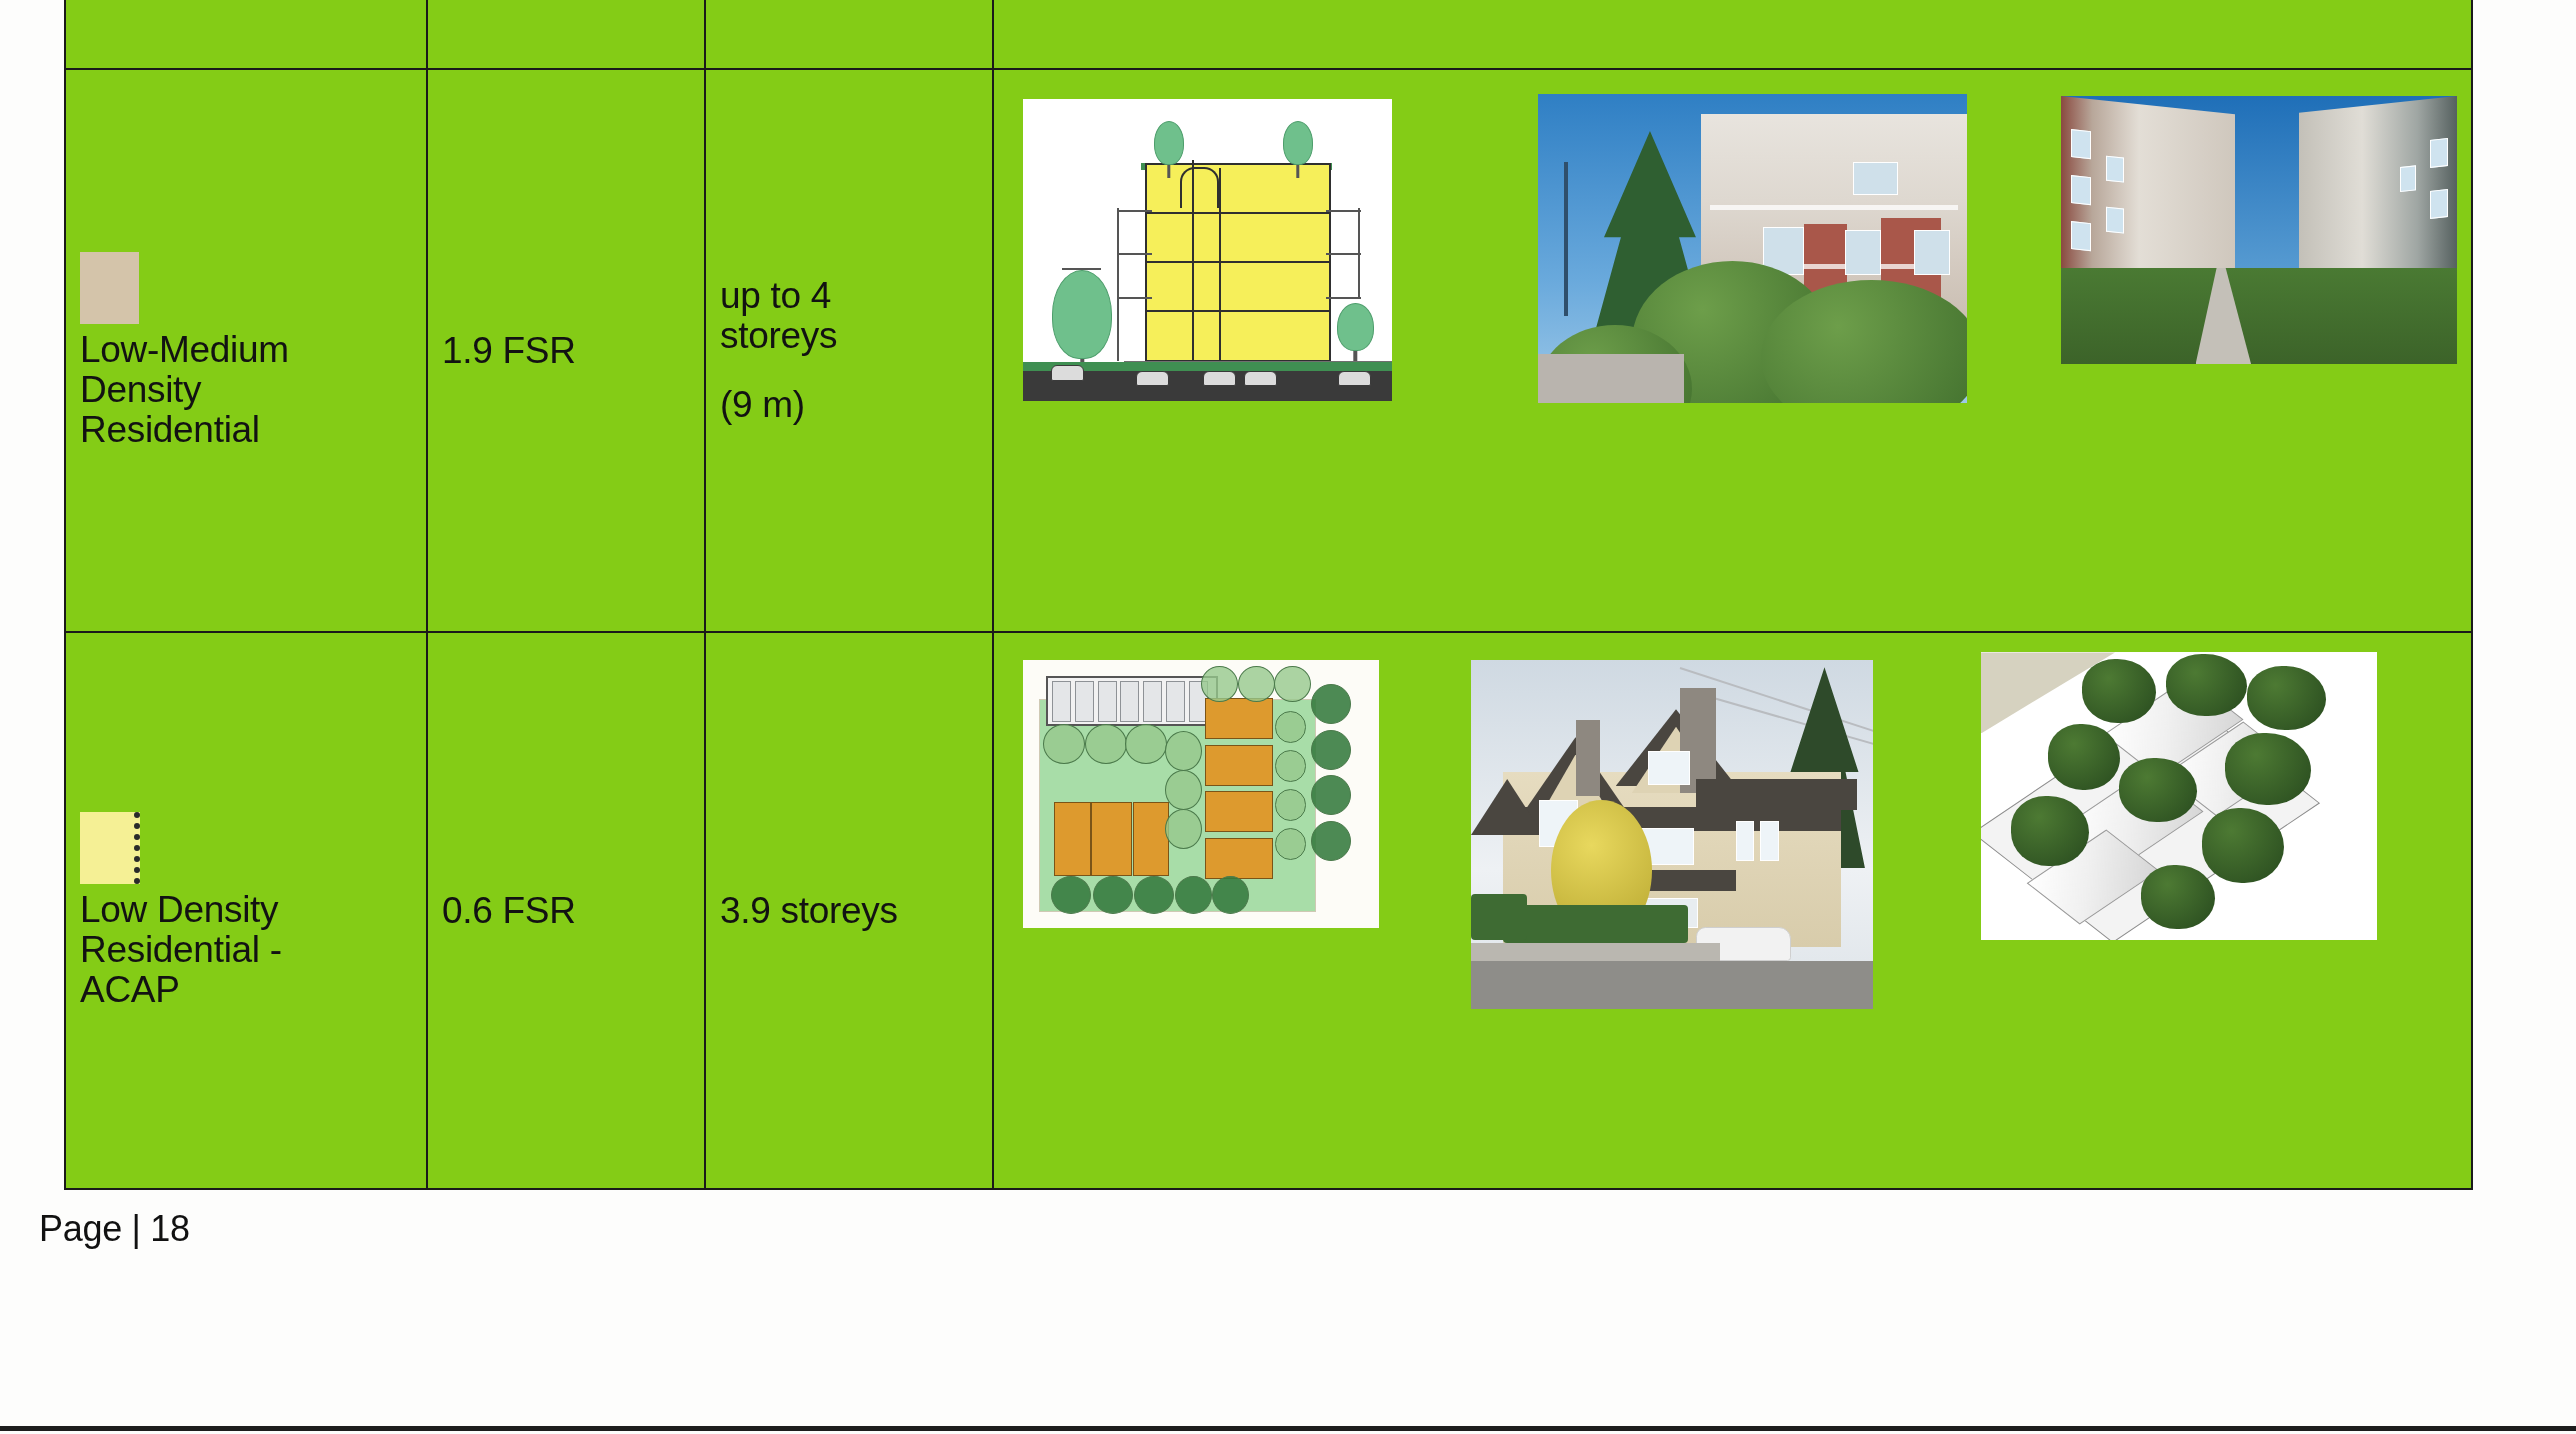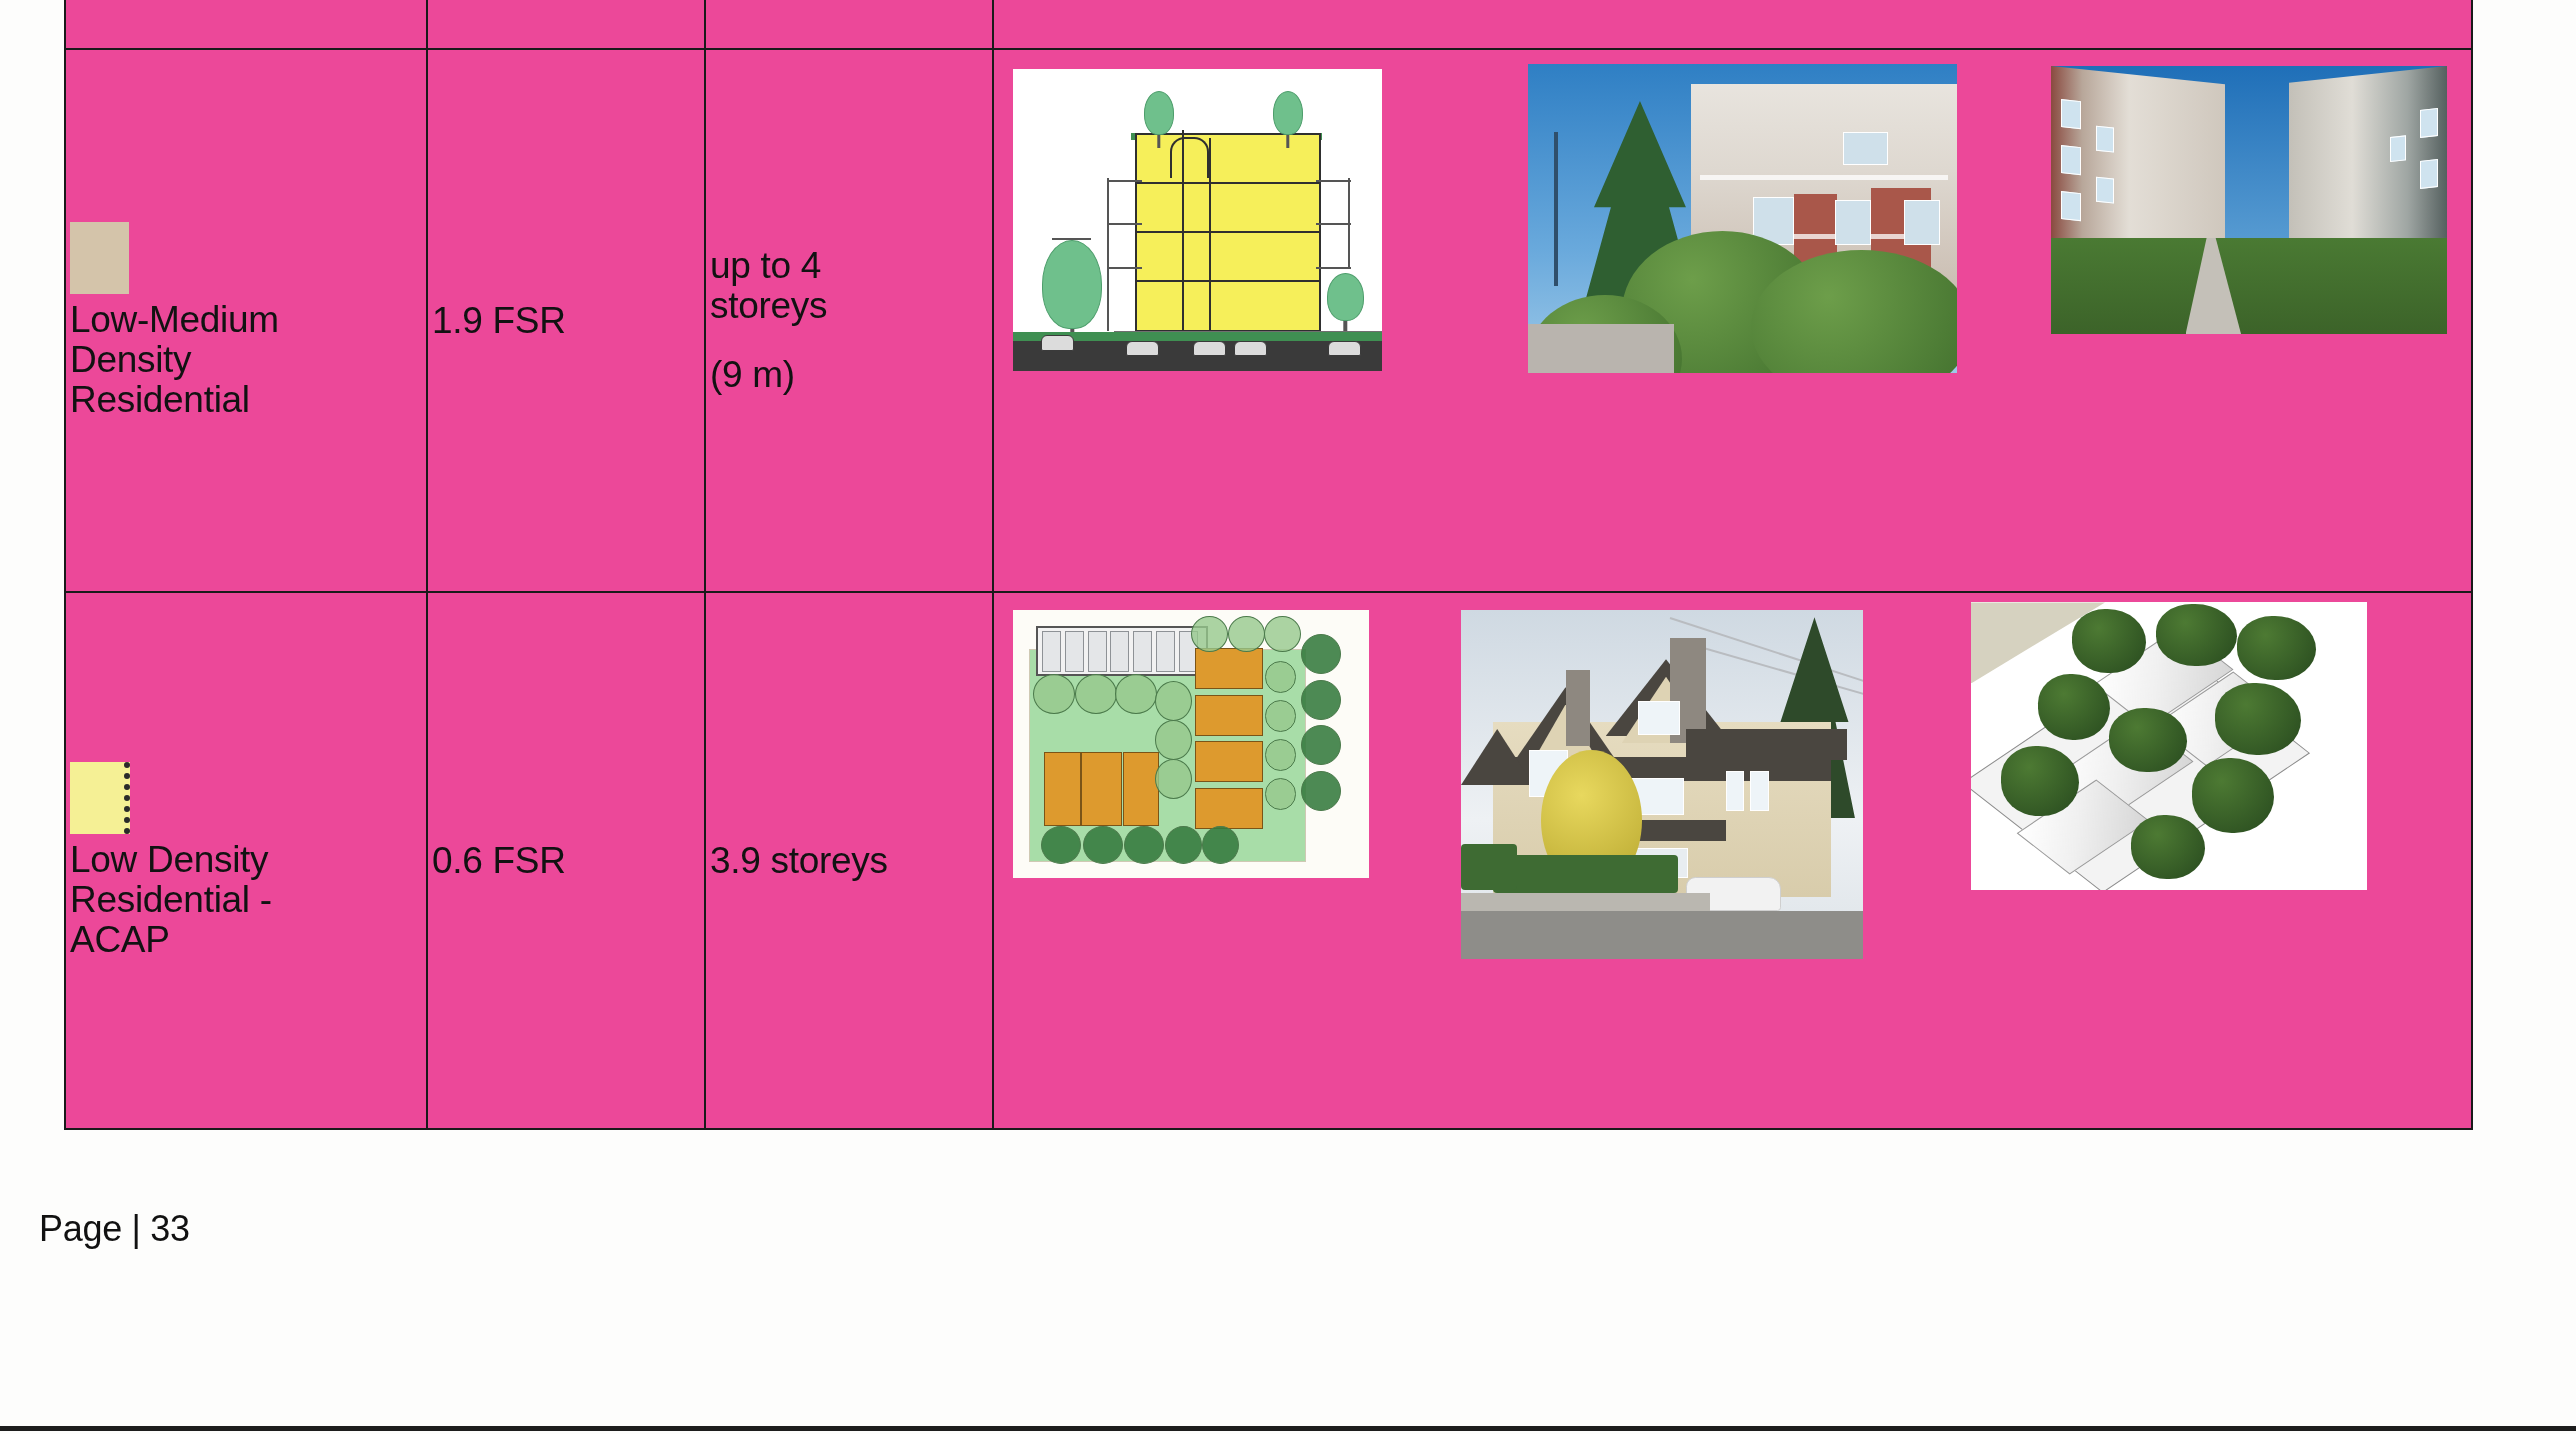--- a/index.html
+++ b/index.html
@@ -31,22 +31,22 @@
     position: absolute;
     left: 64px;
     top: 0px;
     width: 2408px;
     border-collapse: collapse;
     table-layout: fixed;
   }
   .lu-table td {
     border: 2px solid #1a1a1a;
     vertical-align: middle;
-    padding: 4px;
-    background: #ec4899;
+    padding: 14px;
+    background: #84cc16;
     margin-left: 28px;
   }
   .col-name   { width: 362px; }
   .col-fsr    { width: 278px; }
   .col-height { width: 288px; }
   .col-img    { width: 1479px; }
 
   .row-partial td { height: 40px; border-top: none; }
   .row-tall td { height: 533px; }
   .row-tall2 td { height: 527px; }
@@ -567,18 +567,18 @@
               <div class="m3-tree" style="left:160px; top:213px; width:74px; height:64px;"></div>
             </div>
 
           </div>
         </td>
       </tr>
 
     </tbody>
   </table>
 
-  <div class="footer">Page | 33</div>
+  <div class="footer">Page | 18</div>
 
   <div class="page-rule"></div>
 
 </div>
 
 
 </body></html>

